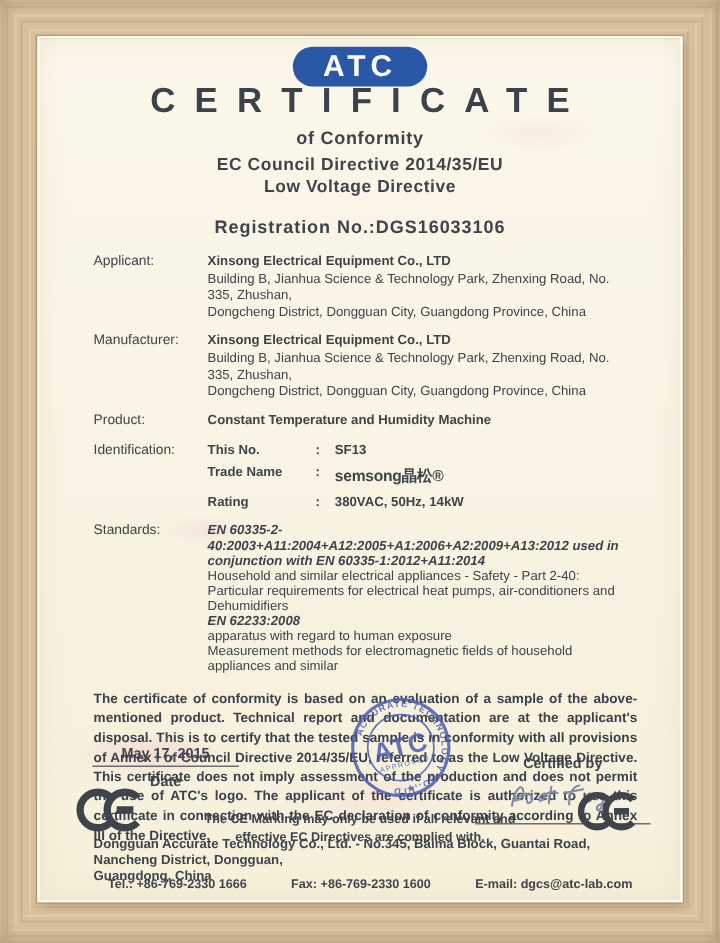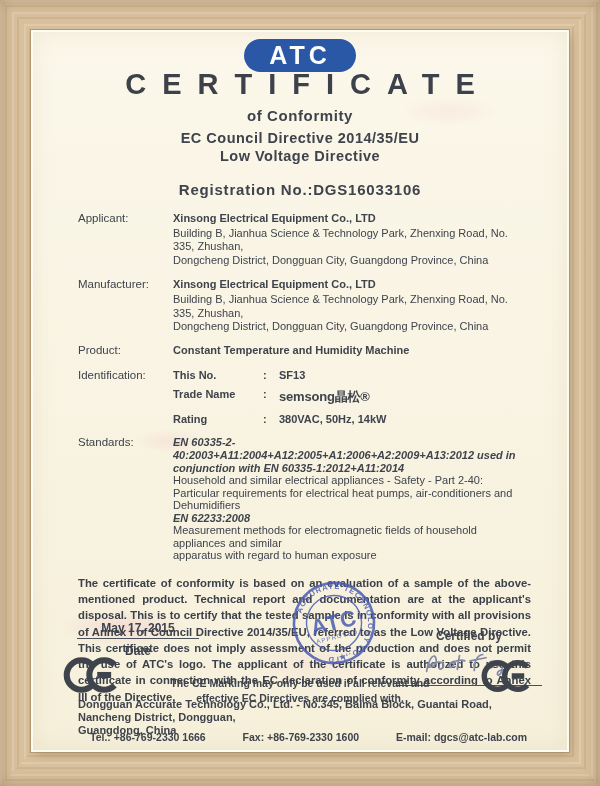--- a/index.html
+++ b/index.html
@@ -145,22 +145,22 @@
     </div>
 
     <div class="frow" style="margin-bottom:0;">
       <div class="flabel">Standards:</div>
       <div class="std-lines">
         <div class="b">EN 60335-2-40:2003+A11:2004+A12:2005+A1:2006+A2:2009+A13:2012 used in</div>
         <div class="b">conjunction with EN 60335-1:2012+A11:2014</div>
         <div>Household and similar electrical appliances - Safety - Part 2-40:</div>
         <div>Particular requirements for electrical heat pumps, air-conditioners and Dehumidifiers</div>
         <div class="b">EN 62233:2008</div>
+        <div>apparatus with regard to human exposure</div>
         <div>Measurement methods for electromagnetic fields of household appliances and similar</div>
-        <div>apparatus with regard to human exposure</div>
       </div>
     </div>
   </div>
 
   <p class="declaration">The certificate of conformity is based on an evaluation of a sample of the above-mentioned product. Technical report and documentation are at the applicant's disposal. This is to certify that the tested sample is in conformity with all provisions of Annex I of Council Directive 2014/35/EU, referred to as the Low Voltage Directive. This certificate does not imply assessment of the production and does not permit the use of ATC's logo. The applicant of the certificate is authorized to use this certificate in connection with the EC declaration of conformity according to Annex III of the Directive.</p>
 
   <div class="sig-block">
     <div class="sig-label">Certified by</div>
     <svg class="sig-scribble" viewBox="0 0 100 34" width="120" height="36">
       <g fill="none" stroke="#8189a6" stroke-width="1.6" stroke-linecap="round">

